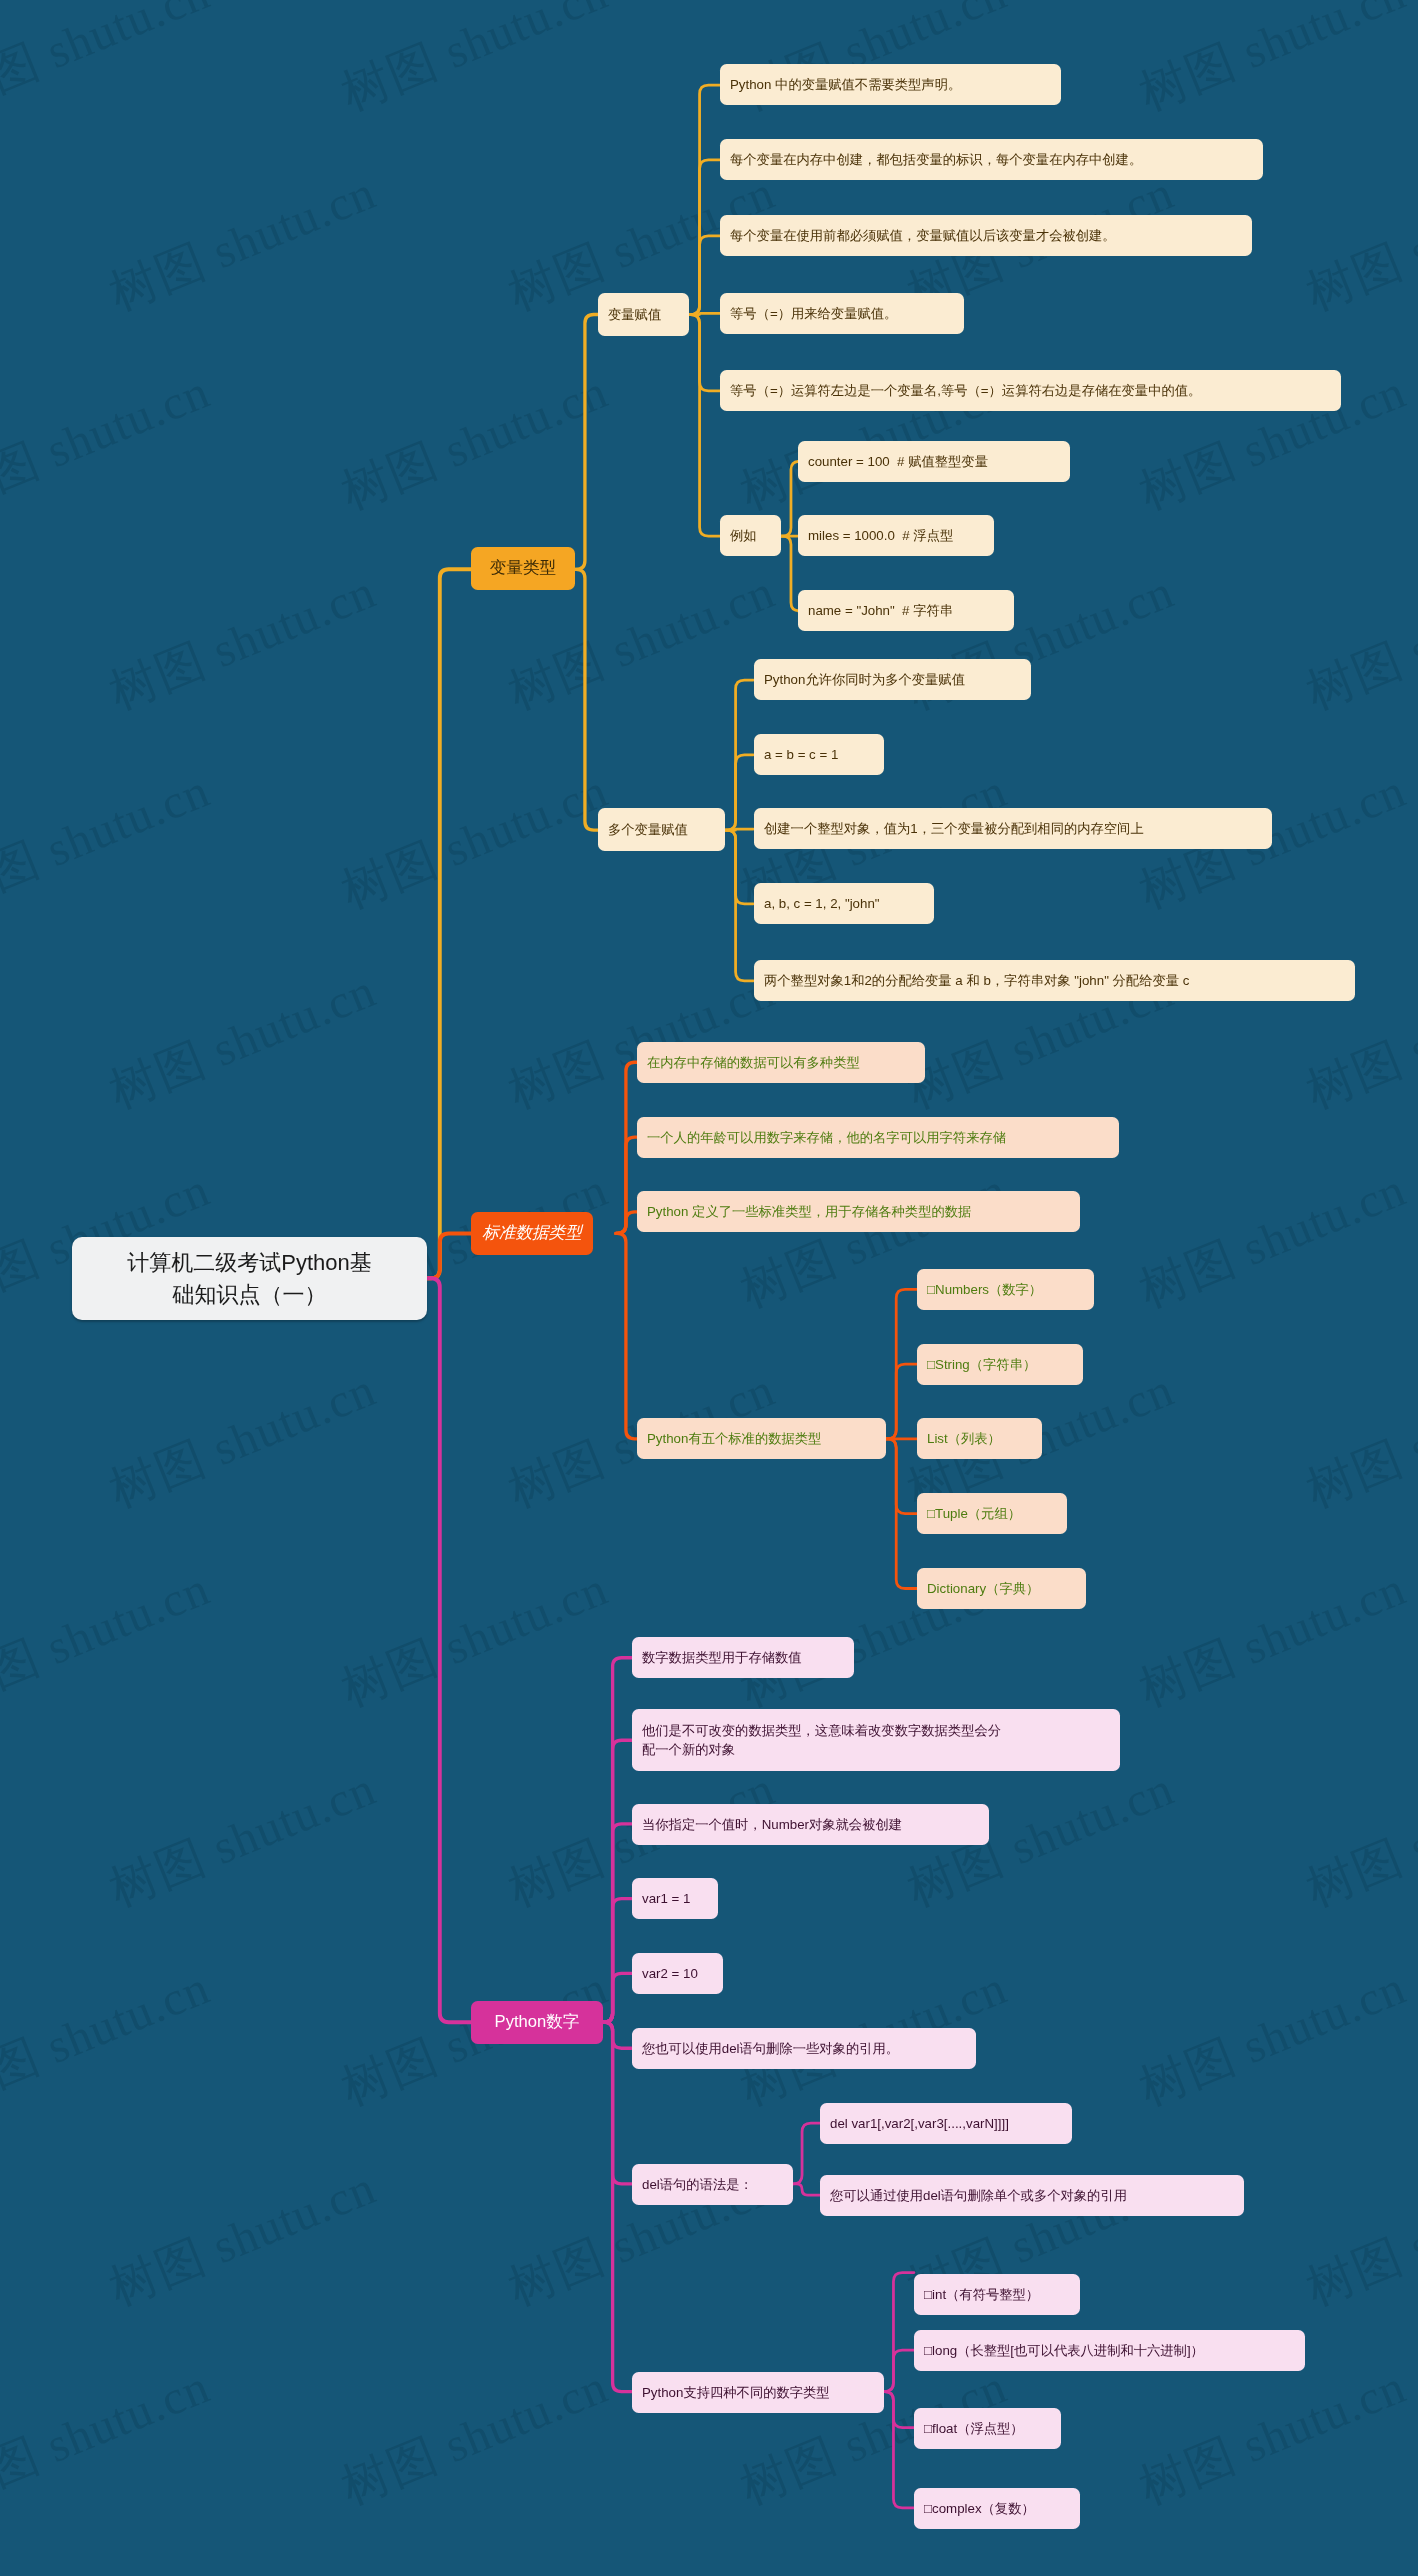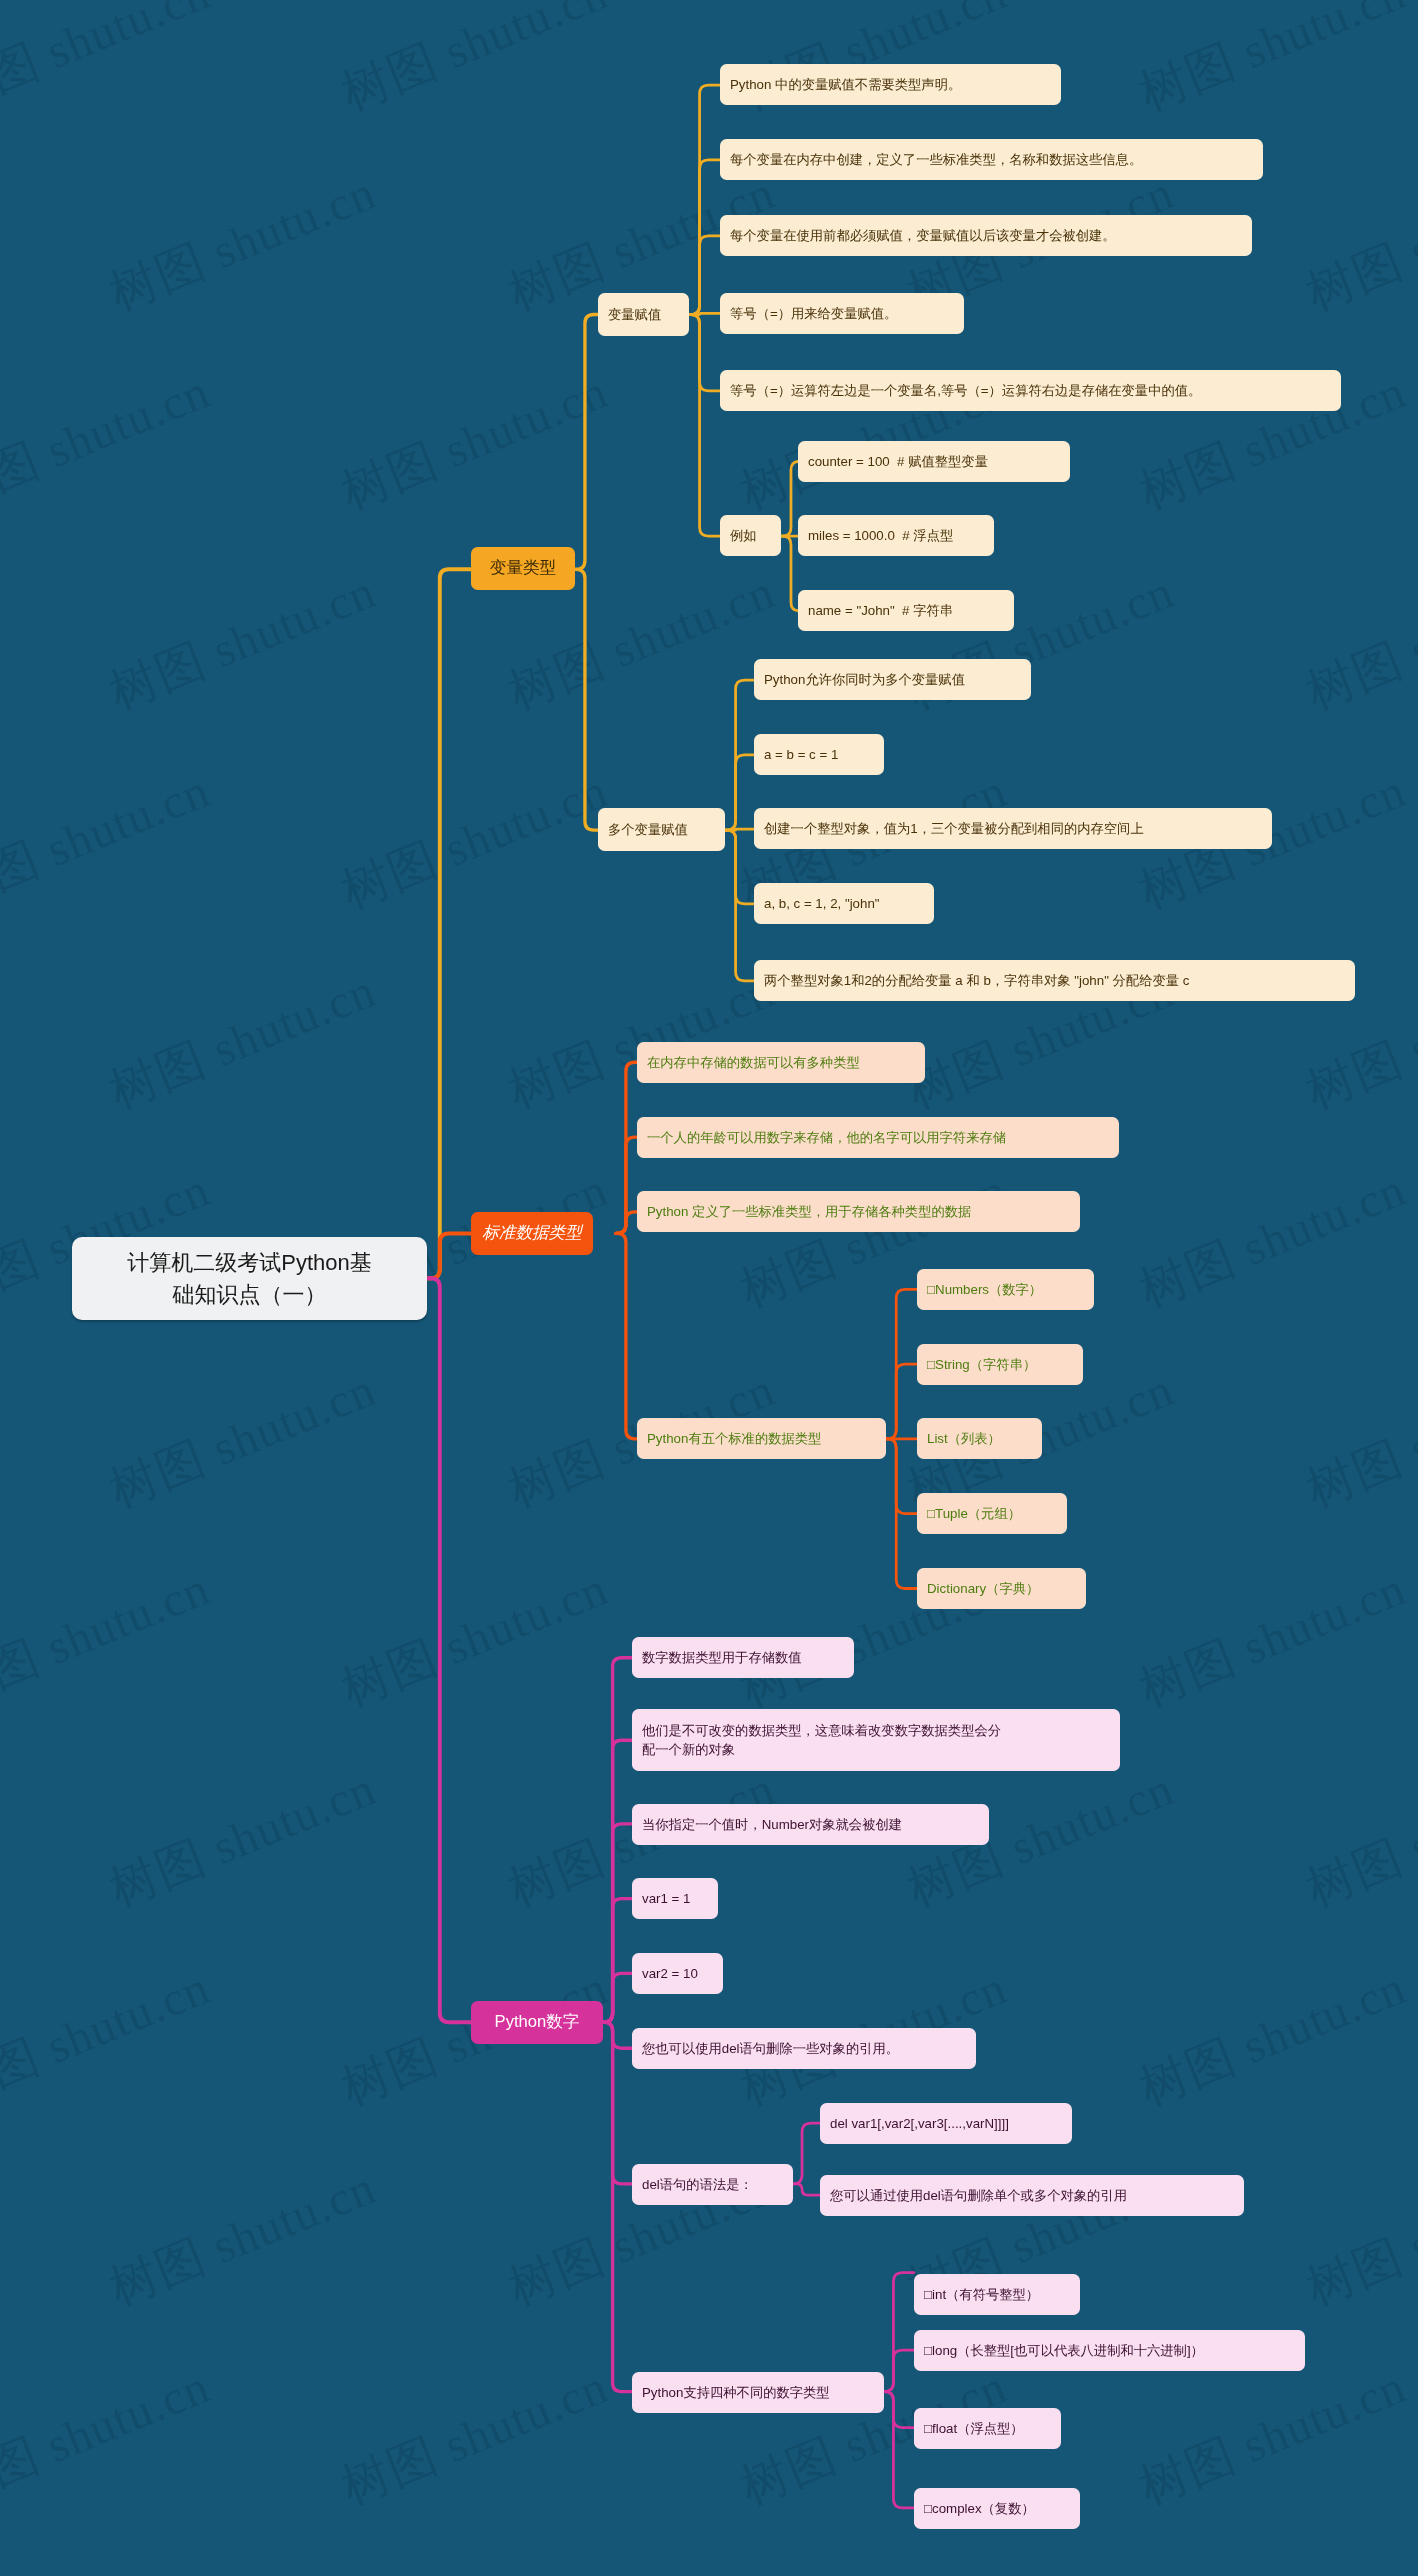--- a/index.html
+++ b/index.html
@@ -190,21 +190,21 @@
       <path d="M 1595 4317 L 1597 4317 Q 1613 4317 1613 4301 L 1613 4258 Q 1613 4242 1629 4242 L 1650 4242" stroke="#d6329b" stroke-width="5"></path>
       <path d="M 1595 4317 L 1597 4317 Q 1613 4317 1613 4333 L 1613 4366 Q 1613 4382 1629 4382 L 1650 4382" stroke="#d6329b" stroke-width="5"></path>
       <path d="M 1595 4317 L 1597 4317 Q 1613 4317 1613 4333 L 1613 4511 Q 1613 4527 1629 4527 L 1650 4527" stroke="#d6329b" stroke-width="5"></path>
     </svg>
   <div id="nodes">
       <div class="node node-root" style="left: 72px; top: 1237px; width: 355px; min-height: 83px; background: rgb(240, 241, 242); color: rgb(27, 27, 27);"><span class="txt">计算机二级考试Python基
 础知识点（一）</span></div>
       <div class="node node-main amber" style="left: 471px; top: 547px; width: 104px; min-height: 43px;"><span class="txt">变量类型</span></div>
       <div class="node node-l2 skin-amber" style="left: 598px; top: 293px; width: 91px; min-height: 43px;"><span class="txt">变量赋值</span></div>
       <div class="node node-l3 skin-amber" style="left: 720px; top: 64px; width: 341px; min-height: 41px;"><span class="txt">Python 中的变量赋值不需要类型声明。</span></div>
-      <div class="node node-l3 skin-amber" style="left: 720px; top: 139px; width: 543px; min-height: 41px;"><span class="txt">每个变量在内存中创建，定义了一些标准类型，名称和数据这些信息。</span></div>
+      <div class="node node-l3 skin-amber" style="left: 720px; top: 139px; width: 543px; min-height: 41px;"><span class="txt">每个变量在内存中创建，都包括变量的标识，每个变量在内存中创建。</span></div>
       <div class="node node-l3 skin-amber" style="left: 720px; top: 215px; width: 532px; min-height: 41px;"><span class="txt">每个变量在使用前都必须赋值，变量赋值以后该变量才会被创建。</span></div>
       <div class="node node-l3 skin-amber" style="left: 720px; top: 293px; width: 244px; min-height: 41px;"><span class="txt">等号（=）用来给变量赋值。</span></div>
       <div class="node node-l3 skin-amber" style="left: 720px; top: 370px; width: 621px; min-height: 41px;"><span class="txt">等号（=）运算符左边是一个变量名,等号（=）运算符右边是存储在变量中的值。</span></div>
       <div class="node node-l3 skin-amber" style="left: 720px; top: 515px; width: 61px; min-height: 41px;"><span class="txt">例如</span></div>
       <div class="node node-l3 skin-amber" style="left: 798px; top: 441px; width: 272px; min-height: 41px;"><span class="txt">counter = 100  # 赋值整型变量</span></div>
       <div class="node node-l3 skin-amber" style="left: 798px; top: 515px; width: 196px; min-height: 41px;"><span class="txt">miles = 1000.0  # 浮点型</span></div>
       <div class="node node-l3 skin-amber" style="left: 798px; top: 590px; width: 216px; min-height: 41px;"><span class="txt">name = "John"  # 字符串</span></div>
       <div class="node node-l2 skin-amber" style="left: 598px; top: 808px; width: 127px; min-height: 43px;"><span class="txt">多个变量赋值</span></div>
       <div class="node node-l3 skin-amber" style="left: 754px; top: 659px; width: 277px; min-height: 41px;"><span class="txt">Python允许你同时为多个变量赋值</span></div>
       <div class="node node-l3 skin-amber" style="left: 754px; top: 734px; width: 130px; min-height: 41px;"><span class="txt">a = b = c = 1</span></div>

